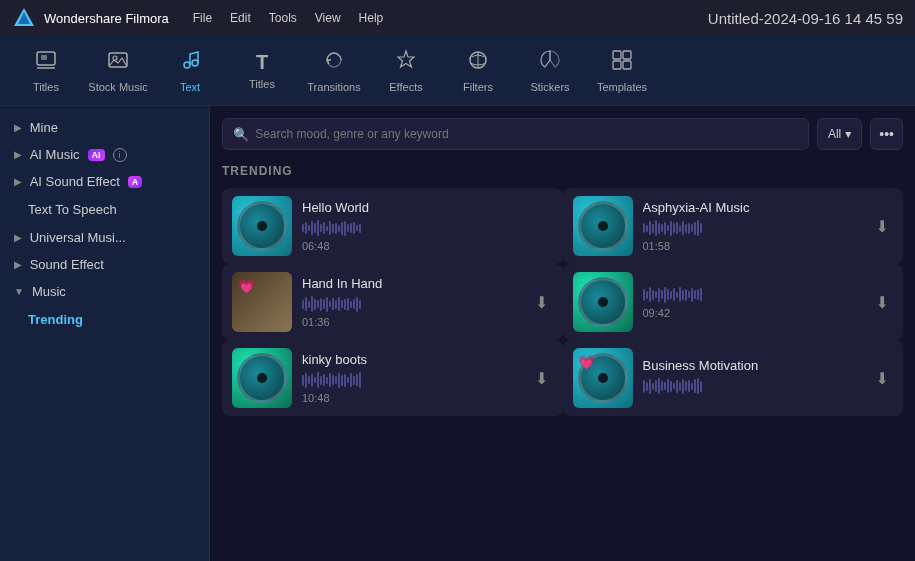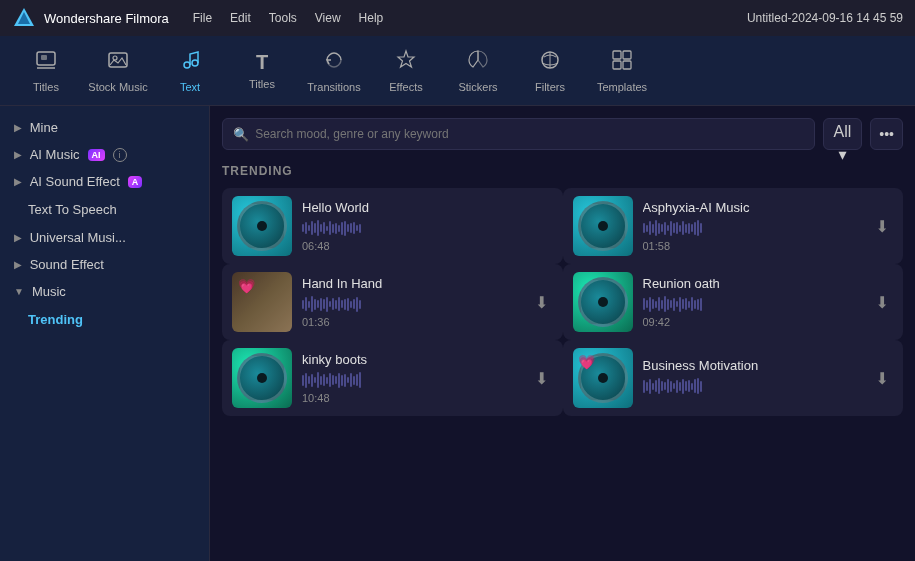--- a/index.html
+++ b/index.html
@@ -40,21 +40,21 @@
       gap: 18px;
       margin-left: 16px;
     }
     .menu-item {
       color: #ccc;
       font-size: 12px;
       cursor: pointer;
     }
     #title-text {
       color: #ccc;
-      font-size: 12px;
+      font-size: 15px;
     }
 
     
     #toolbar {
       background: #16213e;
       height: 70px;
       display: flex;
       align-items: center;
       padding: 0 10px;
       border-bottom: 1px solid #2a2a3e;
@@ -188,28 +188,27 @@
       outline: none;
       color: #aaa;
       font-size: 12px;
       flex: 1;
     }
     #filter-btn {
       background: #1e1e3a;
       border: 1px solid #2e2e4e;
       border-radius: 6px;
       color: #ccc;
-      font-size: 16px;
+      font-size: 12px;
       padding: 4px 10px;
       cursor: pointer;
       display: flex;
       align-items: center;
       gap: 4px;
       height: 32px;
-      flex-direction: column;
     }
     #more-btn {
       background: #1e1e3a;
       border: 1px solid #2e2e4e;
       border-radius: 6px;
       color: #ccc;
       font-size: 14px;
       padding: 4px 8px;
       cursor: pointer;
       height: 32px;
@@ -391,36 +390,36 @@
     <span class="tool-icon">
       <svg width="22" height="22" viewBox="0 0 22 22" fill="none">
         <path d="M11 2 L13 8 L19 8 L14.5 12 L16.5 18 L11 14.5 L5.5 18 L7.5 12 L3 8 L9 8 Z" stroke="#aaa" stroke-width="1.2" fill="none"></path>
       </svg>
     </span>
     <span class="tool-label">Effects</span>
   </div>
   <div class="tool-item">
     <span class="tool-icon">
       <svg width="22" height="22" viewBox="0 0 22 22" fill="none">
-        <path d="M11 2 C6 2 2 6 2 11 C2 14 3.5 16.5 6 18 L11 11 Z" stroke="#aaa" stroke-width="1.2" fill="none"></path>
-        <path d="M11 2 C16 2 20 6 20 11 C20 14 18.5 16.5 16 18 L11 11 Z" stroke="#aaa" stroke-width="1.2" fill="none" opacity="0.6"></path>
-      </svg>
-    </span>
-    <span class="tool-label">Stickers</span>
-  </div>
-  <div class="tool-item">
-    <span class="tool-icon">
-      <svg width="22" height="22" viewBox="0 0 22 22" fill="none">
         <circle cx="11" cy="11" r="8" stroke="#aaa" stroke-width="1.5" fill="none"></circle>
         <path d="M5 8 Q11 4 17 8" stroke="#aaa" stroke-width="1" fill="none"></path>
         <path d="M3 14 Q11 18 19 14" stroke="#aaa" stroke-width="1" fill="none"></path>
         <line x1="11" y1="3" x2="11" y2="19" stroke="#aaa" stroke-width="1"></line>
       </svg>
     </span>
     <span class="tool-label">Filters</span>
+  </div>
+  <div class="tool-item">
+    <span class="tool-icon">
+      <svg width="22" height="22" viewBox="0 0 22 22" fill="none">
+        <path d="M11 2 C6 2 2 6 2 11 C2 14 3.5 16.5 6 18 L11 11 Z" stroke="#aaa" stroke-width="1.2" fill="none"></path>
+        <path d="M11 2 C16 2 20 6 20 11 C20 14 18.5 16.5 16 18 L11 11 Z" stroke="#aaa" stroke-width="1.2" fill="none" opacity="0.6"></path>
+      </svg>
+    </span>
+    <span class="tool-label">Stickers</span>
   </div>
   <div class="tool-item">
     <span class="tool-icon">
       <svg width="22" height="22" viewBox="0 0 22 22" fill="none">
         <rect x="2" y="2" width="8" height="8" rx="1" stroke="#aaa" stroke-width="1.3" fill="none"></rect>
         <rect x="12" y="2" width="8" height="8" rx="1" stroke="#aaa" stroke-width="1.3" fill="none"></rect>
         <rect x="2" y="12" width="8" height="8" rx="1" stroke="#aaa" stroke-width="1.3" fill="none"></rect>
         <rect x="12" y="12" width="8" height="8" rx="1" stroke="#aaa" stroke-width="1.3" fill="none"></rect>
       </svg>
     </span>
@@ -590,21 +589,20 @@
           <div class="card-duration">01:36</div>
         </div>
         <span class="card-download">⬇</span>
       </div>
 
       <div class="music-card">
         <div class="card-thumb thumb-teal2">
           <div class="card-disc"></div>
         </div>
         <div class="card-info">
-          <div class="card-title">Reunion oath</div>
           <div class="card-waveform">
             <div class="wave-bar" style="height:12px"></div>
               <div class="wave-bar" style="height:8px"></div>
               <div class="wave-bar" style="height:15px"></div>
               <div class="wave-bar" style="height:10px"></div>
               <div class="wave-bar" style="height:7px"></div>
               <div class="wave-bar" style="height:14px"></div>
               <div class="wave-bar" style="height:9px"></div>
               <div class="wave-bar" style="height:16px"></div>
               <div class="wave-bar" style="height:11px"></div>

